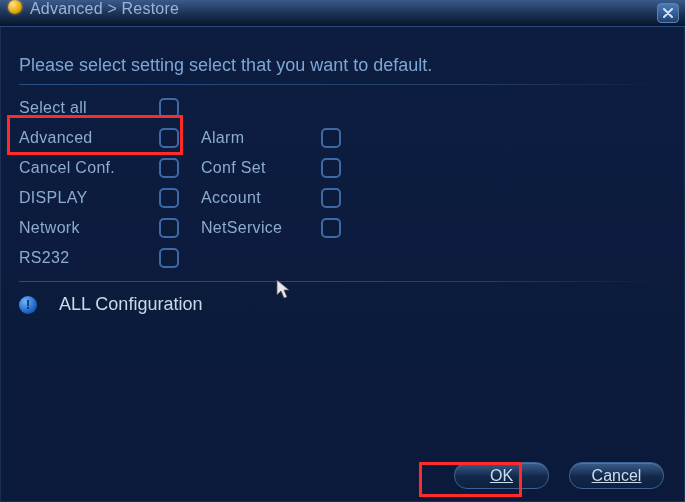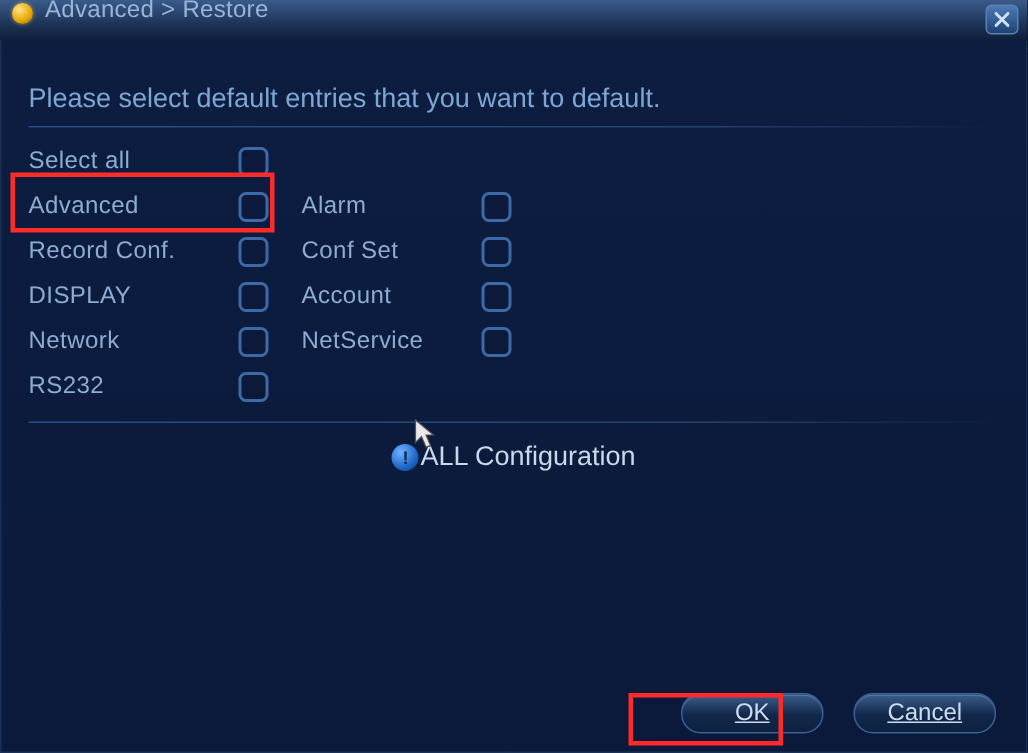--- a/index.html
+++ b/index.html
@@ -18,22 +18,22 @@
       width: 685px;
       height: 502px;
       background: linear-gradient(180deg, #0a1838 0%, #0d1e42 100%);
       position: relative;
     }
     .titlebar {
       height: 27px;
       background: linear-gradient(180deg, #3a5a8a 0%, #1d3458 50%, #08142c 100%);
       border-bottom: 1px solid #2a4a7a;
       display: flex;
-      align-items: flex-end;
-      padding: 16px 8px;
+      align-items: flex-start;
+      padding: 0 8px;
       position: relative;
     }
     .title-icon {
       width: 14px;
       height: 14px;
       border-radius: 50%;
       background: radial-gradient(circle at 35% 30%, #ffe28a, #e6a800 60%, #8a5800);
       margin-right: 8px;
       box-shadow: 0 0 3px rgba(255,200,50,0.6);
     }
@@ -115,22 +115,21 @@
       bottom: 5px;
       width: 103px;
       height: 35px;
       border: 3px solid #ff2b2b;
       pointer-events: none;
     }
     .info-row {
       display: flex;
       align-items: center;
       margin-top: 12px;
-      gap: 1px;
-      justify-content: center;
+      gap: 22px;
     }
     .info-icon {
       width: 18px;
       height: 18px;
       border-radius: 50%;
       background: radial-gradient(circle at 35% 30%, #6fb4ff, #1e68c8 60%, #0a3a7a);
       display: flex;
       align-items: center;
       justify-content: center;
       flex-shrink: 0;
@@ -186,21 +185,21 @@
     <div class="title-icon"></div>
     <div class="title-text">Advanced &gt; Restore</div>
     <div class="close-btn">
       <svg viewBox="0 0 10 10">
         <path d="M1 1 L9 9 M9 1 L1 9" stroke="#cfe2f7" stroke-width="2" stroke-linecap="round"></path>
       </svg>
     </div>
   </div>
 
   <div class="body">
-    <div class="instruct">Please select default entries that you want to default.</div>
+    <div class="instruct">Please select setting select that you want to default.</div>
     <div class="hr"></div>
 
     <div class="grid">
       <div class="row">
         <div class="col-label col1-label">Select all</div>
         <div class="col1-cb">
             <div class="checkbox"></div>
           </div>
       </div>
 
@@ -209,21 +208,21 @@
         <div class="col1-cb">
             <div class="checkbox"></div>
           </div>
         <div class="col-label col2-label">Alarm</div>
         <div class="col2-cb">
             <div class="checkbox"></div>
           </div>
       </div>
 
       <div class="row">
-        <div class="col-label col1-label">Record Conf.</div>
+        <div class="col-label col1-label">Cancel Conf.</div>
         <div class="col1-cb">
             <div class="checkbox"></div>
           </div>
         <div class="col-label col2-label">Conf Set</div>
         <div class="col2-cb">
             <div class="checkbox"></div>
           </div>
       </div>
 
       <div class="row">

